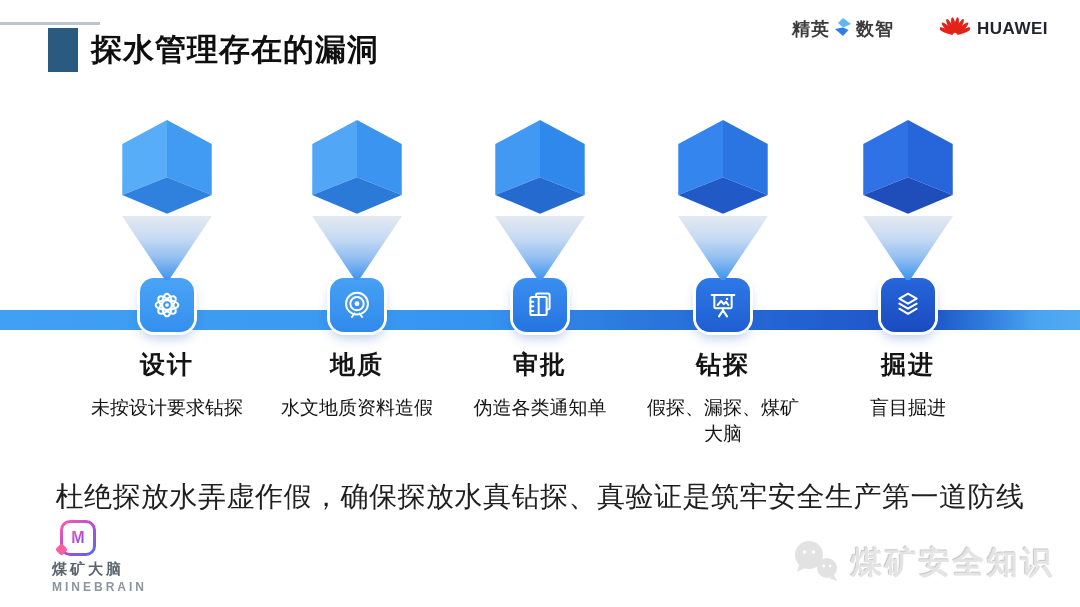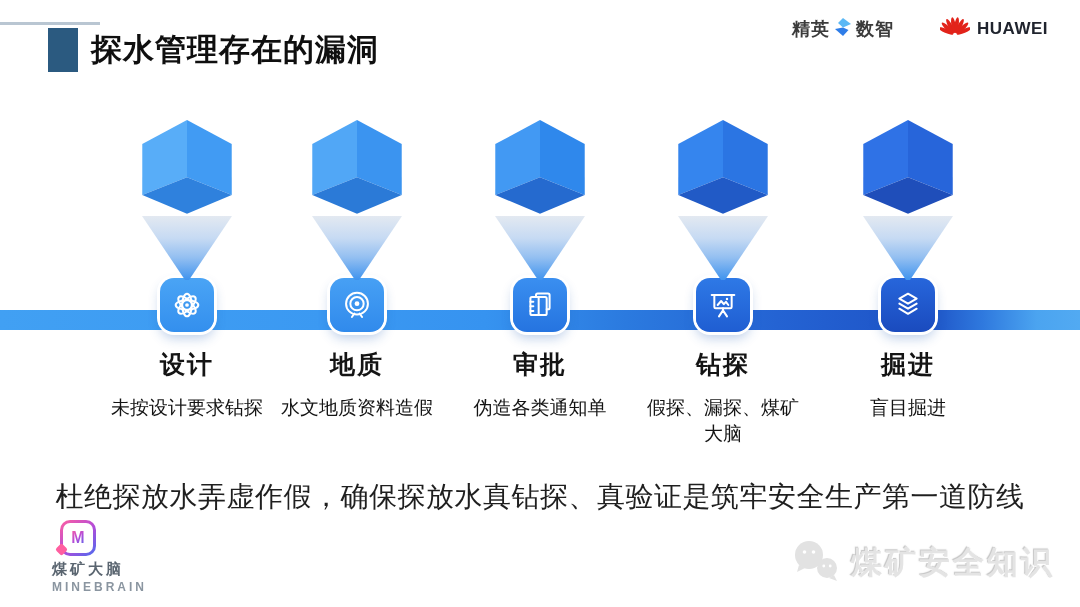--- a/index.html
+++ b/index.html
@@ -23,21 +23,21 @@
   .huawei-logo{display:flex;align-items:center;gap:7px;}
   .huawei-text{font-size:17px;font-weight:800;color:#20242e;letter-spacing:0.5px;}
 
   
   .timeline{
     position:absolute;left:0;top:310px;width:1080px;height:20px;z-index:1;
     background:linear-gradient(90deg,#41A0F3 0%,#3B99F2 30%,#3693F0 45%,#2B7ADF 58%,#2463D3 72%,#1E53C6 86%,#2F79DE 91%,#4BA4F0 96%,#52AAF2 100%);
   }
 
   .col{position:absolute;top:118px;width:190px;display:flex;flex-direction:column;align-items:center;z-index:2;}
-  .col1{left:92px;}.col2{left:262px;}.col3{left:445px;}.col4{left:628px;}.col5{left:813px;}
+  .col1{left:72px;}.col2{left:262px;}.col3{left:445px;}.col4{left:628px;}.col5{left:813px;}
 
   .cube{width:104px;height:102px;}
   .col1 .face-l{fill:#58ADF8}.col1 .face-r{fill:#419BF3}.col1 .face-b{fill:#2F81DD}
   .col2 .face-l{fill:#51A7F6}.col2 .face-r{fill:#3B94F0}.col2 .face-b{fill:#2B7AD7}
   .col3 .face-l{fill:#4299F3}.col3 .face-r{fill:#2F88EC}.col3 .face-b{fill:#256ACF}
   .col4 .face-l{fill:#3585EE}.col4 .face-r{fill:#2B75E3}.col4 .face-b{fill:#215AC6}
   .col5 .face-l{fill:#2F72E6}.col5 .face-r{fill:#2765DA}.col5 .face-b{fill:#1F4EBA}
 
   .beam{
     width:100px;height:64px;margin-top:-4px;

